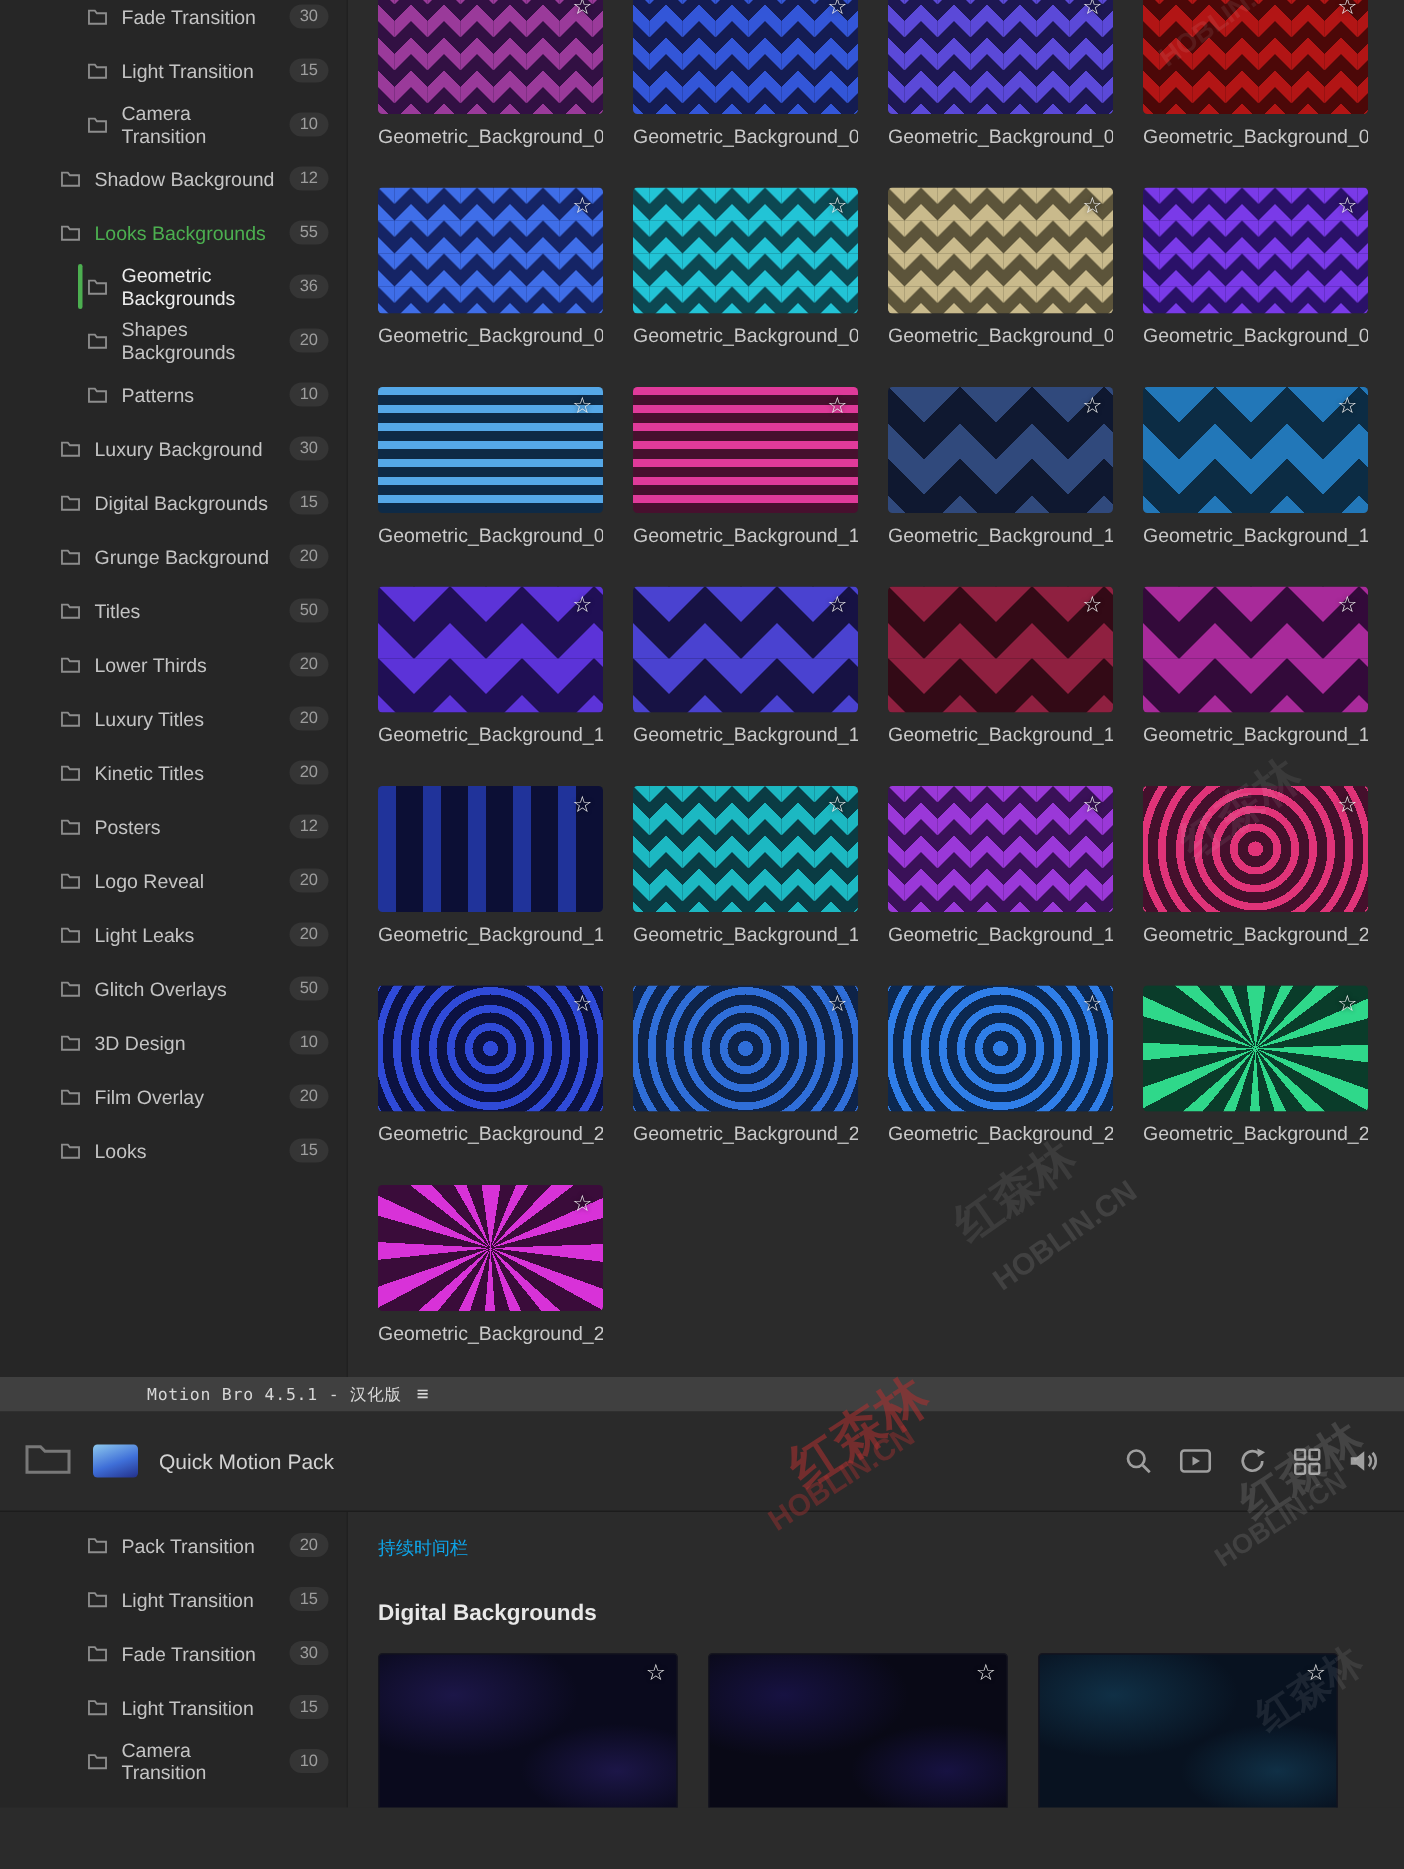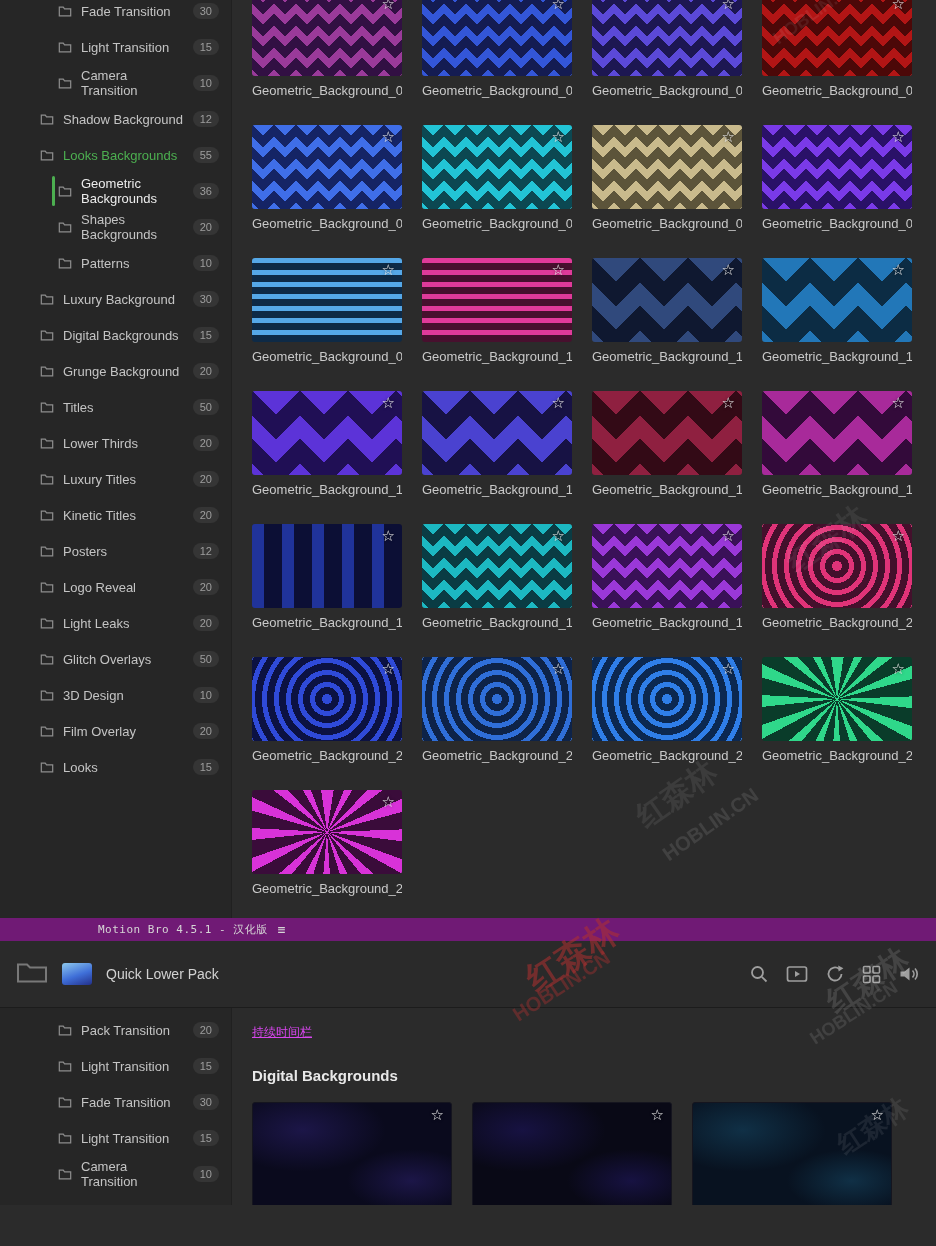--- a/index.html
+++ b/index.html
@@ -49,21 +49,21 @@
   .pat-hstripes { background-image:repeating-linear-gradient(180deg,var(--c1) 0 5px,var(--c2) 5px 12px); }
   .pat-vbars { background-image:repeating-linear-gradient(90deg,var(--c1) 0 12px,var(--c2) 12px 30px); }
   .pat-rings { background-image:repeating-radial-gradient(circle at 50% 50%,var(--c1) 0 5px,var(--c2) 5px 12px); }
   .pat-swirl { background-image:repeating-conic-gradient(from 0deg at 50% 50%,var(--c1) 0 9deg,var(--c2) 9deg 22deg); }
   .pat-digital { background-color:var(--c2);
     background-image:
       radial-gradient(ellipse 60% 55% at 25% 25%, var(--c1), transparent 70%),
       radial-gradient(ellipse 50% 45% at 80% 72%, var(--c1), transparent 65%); }
 
   
-  .titlebar { height:23px; background:#701a75; display:flex; align-items:center; font-family:"DejaVu Sans Mono", monospace; font-size:11px; color:#d6d6d6; }
+  .titlebar { height:23px; background:#404040; display:flex; align-items:center; font-family:"DejaVu Sans Mono", monospace; font-size:11px; color:#d6d6d6; }
   .titlebar .t { margin-left:98px; letter-spacing:.5px; }
   .titlebar .m { margin-left:10px; font-size:13px; cursor:pointer; }
 
   
   .header { height:41px; background:#181818; display:flex; align-items:center; padding:0 16px; }
   .logo { margin-right:22px; display:flex; align-items:center; }
   .tab { font-size:14px; font-weight:bold; color:#c9c9c9; height:41px; display:flex; align-items:center; border-bottom:2px solid transparent; padding:0 2px; margin-right:26px; cursor:pointer; }
   .tab.active { color:#4caf50; border-bottom-color:#4caf50; }
   .hspace { flex:1; }
   .bellwrap { position:relative; cursor:pointer; margin-right:18px; }
@@ -75,21 +75,21 @@
   .pack-thumb { width:30px; height:22px; border-radius:3px; margin-left:14px;
     background:linear-gradient(160deg,#8ec9ee 0%,#3f6fd8 55%,#23308a 100%); }
   .pack-name { font-size:14px; color:#d2d2d2; margin-left:14px; }
   .tool-icons { margin-left:auto; display:flex; gap:17px; align-items:center; }
   .tool-icons > span { cursor:pointer; display:flex; align-items:center; }
 
   
   .bottom-section { display:flex; height:197px; background:#2b2b2b; overflow:hidden; }
   #bottom-sidebar { width:232px; background:#262626; border-right:1px solid #202020; padding-top:4px; overflow:hidden; flex:none; }
   .content { flex:1; padding:16px 0 0 20px; overflow:hidden; }
-  .duration { font-size:12px; color:#d946ef;text-decoration:underline; }
+  .duration { font-size:12px; color:#0ea5e9; }
   .section-title { font-size:15px; font-weight:bold; color:#e8e8e8; margin-top:26px; margin-bottom:18px; }
   #digital-grid { display:grid; grid-template-columns:repeat(3,200px); column-gap:20px; }
   #digital-grid .thumb { width:200px; height:110px; border:1px solid #15151f; }
 
   
   #watermarks { position:absolute; inset:0; pointer-events:none; z-index:50; }
   .wm { position:absolute; font-weight:bold; white-space:nowrap; transform-origin:left center; }
 </style>
 </head>
 <body>
@@ -418,21 +418,21 @@
   </div>
 
 
   <div class="toolbar">
     <span>
       <svg width="32" height="24" viewBox="0 0 32 24">
           <path d="M2 4.5h9l3 3h16v14H2z" fill="none" stroke="#787878" stroke-width="2"></path>
         </svg>
     </span>
     <span class="pack-thumb"></span>
-    <span class="pack-name">Quick Lower Pack</span>
+    <span class="pack-name">Quick Motion Pack</span>
     <div class="tool-icons">
       <span>
         <svg width="20" height="20" viewBox="0 0 20 20">
             <circle cx="8.5" cy="8.5" r="5.5" fill="none" stroke="#9f9f9f" stroke-width="1.8"></circle>
             <line x1="12.8" y1="12.8" x2="17.5" y2="17.5" stroke="#9f9f9f" stroke-width="1.8"></line>
           </svg>
       </span>
       <span>
         <svg width="22" height="20" viewBox="0 0 22 20">
             <rect x="1.5" y="3" width="19" height="14" rx="2" fill="none" stroke="#9f9f9f" stroke-width="1.7"></rect>

